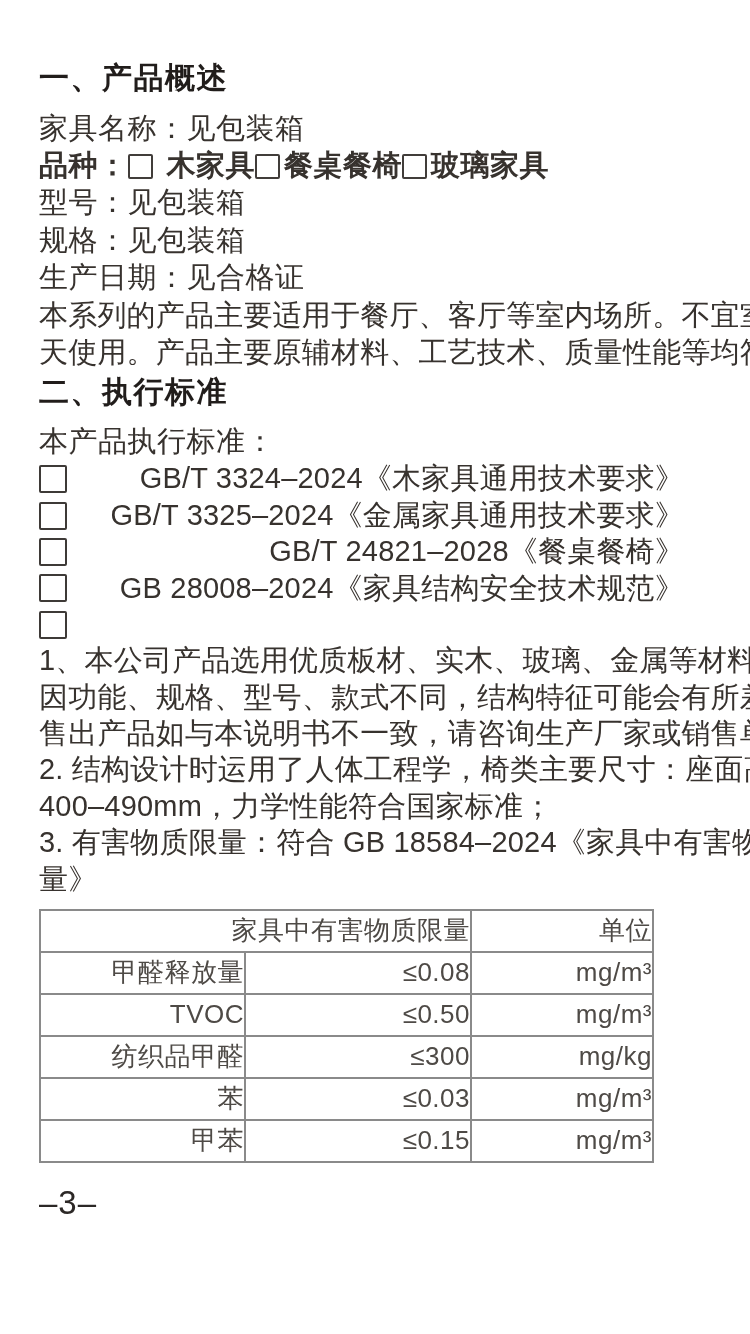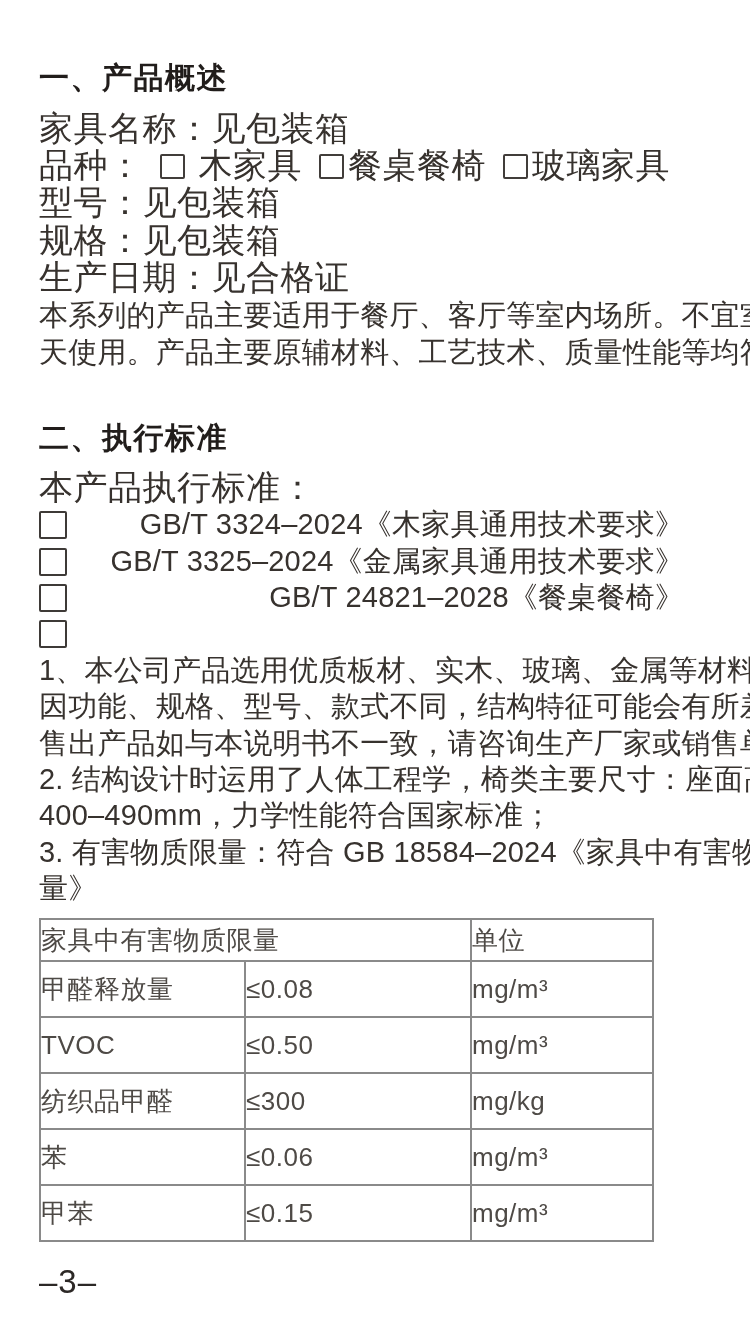--- a/index.html
+++ b/index.html
@@ -14,51 +14,51 @@
 
   .section-title {
     font-size: 30px;
     font-weight: bold;
     color: #211d1b;
     letter-spacing: 1.5px;
     margin-bottom: 11px;
   }
 
   .line {
-    font-size: 34px;
+    font-size: 29px;
     height: 37.4px;
     display: flex;
     align-items: center;
     letter-spacing: 0.5px;
     white-space: nowrap;
   }
 
-  .variety-line { white-space: nowrap; }
-  .variety-option { display: inline-flex; align-items: center; margin-left: 17px; }
+  .variety-line { white-space: nowrap; font-weight: bold; }
+  .variety-option { display: inline-flex; align-items: center; }
   .variety-option:nth-of-type(1) { margin-left: 5px; }
   .checkbox {
     flex: none;
     width: 25px; height: 25px;
     border: 2.5px solid #413d3a;
     border-radius: 2px;
     background: #fff;
     margin-right: 4px;
   }
   .variety-option:nth-of-type(2) .checkbox { margin-right: 14px; }
 
   .para-line {
     font-size: 29px;
     height: 37.4px;
     display: flex;
     align-items: center;
     letter-spacing: 0.2px;
     white-space: nowrap;
   }
 
-  .section-2 { margin-top: 46px; }
+  .section-2 { }
 
   .std-item {
     display: flex;
     align-items: center;
     height: 36.4px;
     font-size: 29px;
     letter-spacing: 0.2px;
     white-space: nowrap;
     justify-content: space-between;
   }
@@ -81,29 +81,29 @@
   }
 
   .limits-table { margin-top: 11px; }
   table {
     border-collapse: collapse;
     width: 613px;
     table-layout: fixed;
   }
   th, td {
     border: 2px solid #8a8a8a;
-    text-align: left;
+    text-align: right;
     vertical-align: middle;
     font-weight: normal;
     font-size: 26px;
     color: #4e4a46;
     letter-spacing: 0.5px;
   }
   tr.header-row { height: 42px; }
-  tr.data-row { height: 56px; margin-left: 21px; }
+  tr.data-row { height: 42px; margin-left: 21px; }
 
   .page-number {
     margin-top: 21px;
     font-size: 33px;
     color: #2c2826;
     letter-spacing: 1px;
   }
 </style>
 </head>
 <body>
@@ -153,20 +153,24 @@
       <div class="std-item">
         <span class="std-checkbox"></span>
         <span>GB/T 3325–2024《金属家具通用技术要求》</span>
       </div>
       <div class="std-item">
         <span class="std-checkbox"></span>
         <span>GB/T 24821–2028《餐桌餐椅》</span>
       </div>
       <div class="std-item">
         <span class="std-checkbox"></span>
+        <span>GB 28008–2024《家具结构安全技术规范》</span>
+      </div>
+      <div class="std-item">
+        <span class="std-checkbox"></span>
       </div>
     </div>
 
     <div>
       <div class="note-line">1、本公司产品选用优质板材、实木、玻璃、金属等材料制成;</div>
       <div class="note-line">因功能、规格、型号、款式不同，结构特征可能会有所差异，</div>
       <div class="note-line">售出产品如与本说明书不一致，请咨询生产厂家或销售单位。</div>
       <div class="note-line">2. 结构设计时运用了人体工程学，椅类主要尺寸：座面高度</div>
       <div class="note-line">400–490mm，力学性能符合国家标准；</div>
       <div class="note-line">3. 有害物质限量：符合 GB 18584–2024《家具中有害物质限</div>
@@ -196,21 +200,21 @@
           <td>≤0.50</td>
           <td>mg/m³</td>
         </tr>
         <tr class="data-row">
           <td>纺织品甲醛</td>
           <td>≤300</td>
           <td>mg/kg</td>
         </tr>
         <tr class="data-row">
           <td>苯</td>
-          <td>≤0.06</td>
+          <td>≤0.03</td>
           <td>mg/m³</td>
         </tr>
         <tr class="data-row">
           <td>甲苯</td>
           <td>≤0.15</td>
           <td>mg/m³</td>
         </tr>
       </tbody>
     </table>
   </div>

